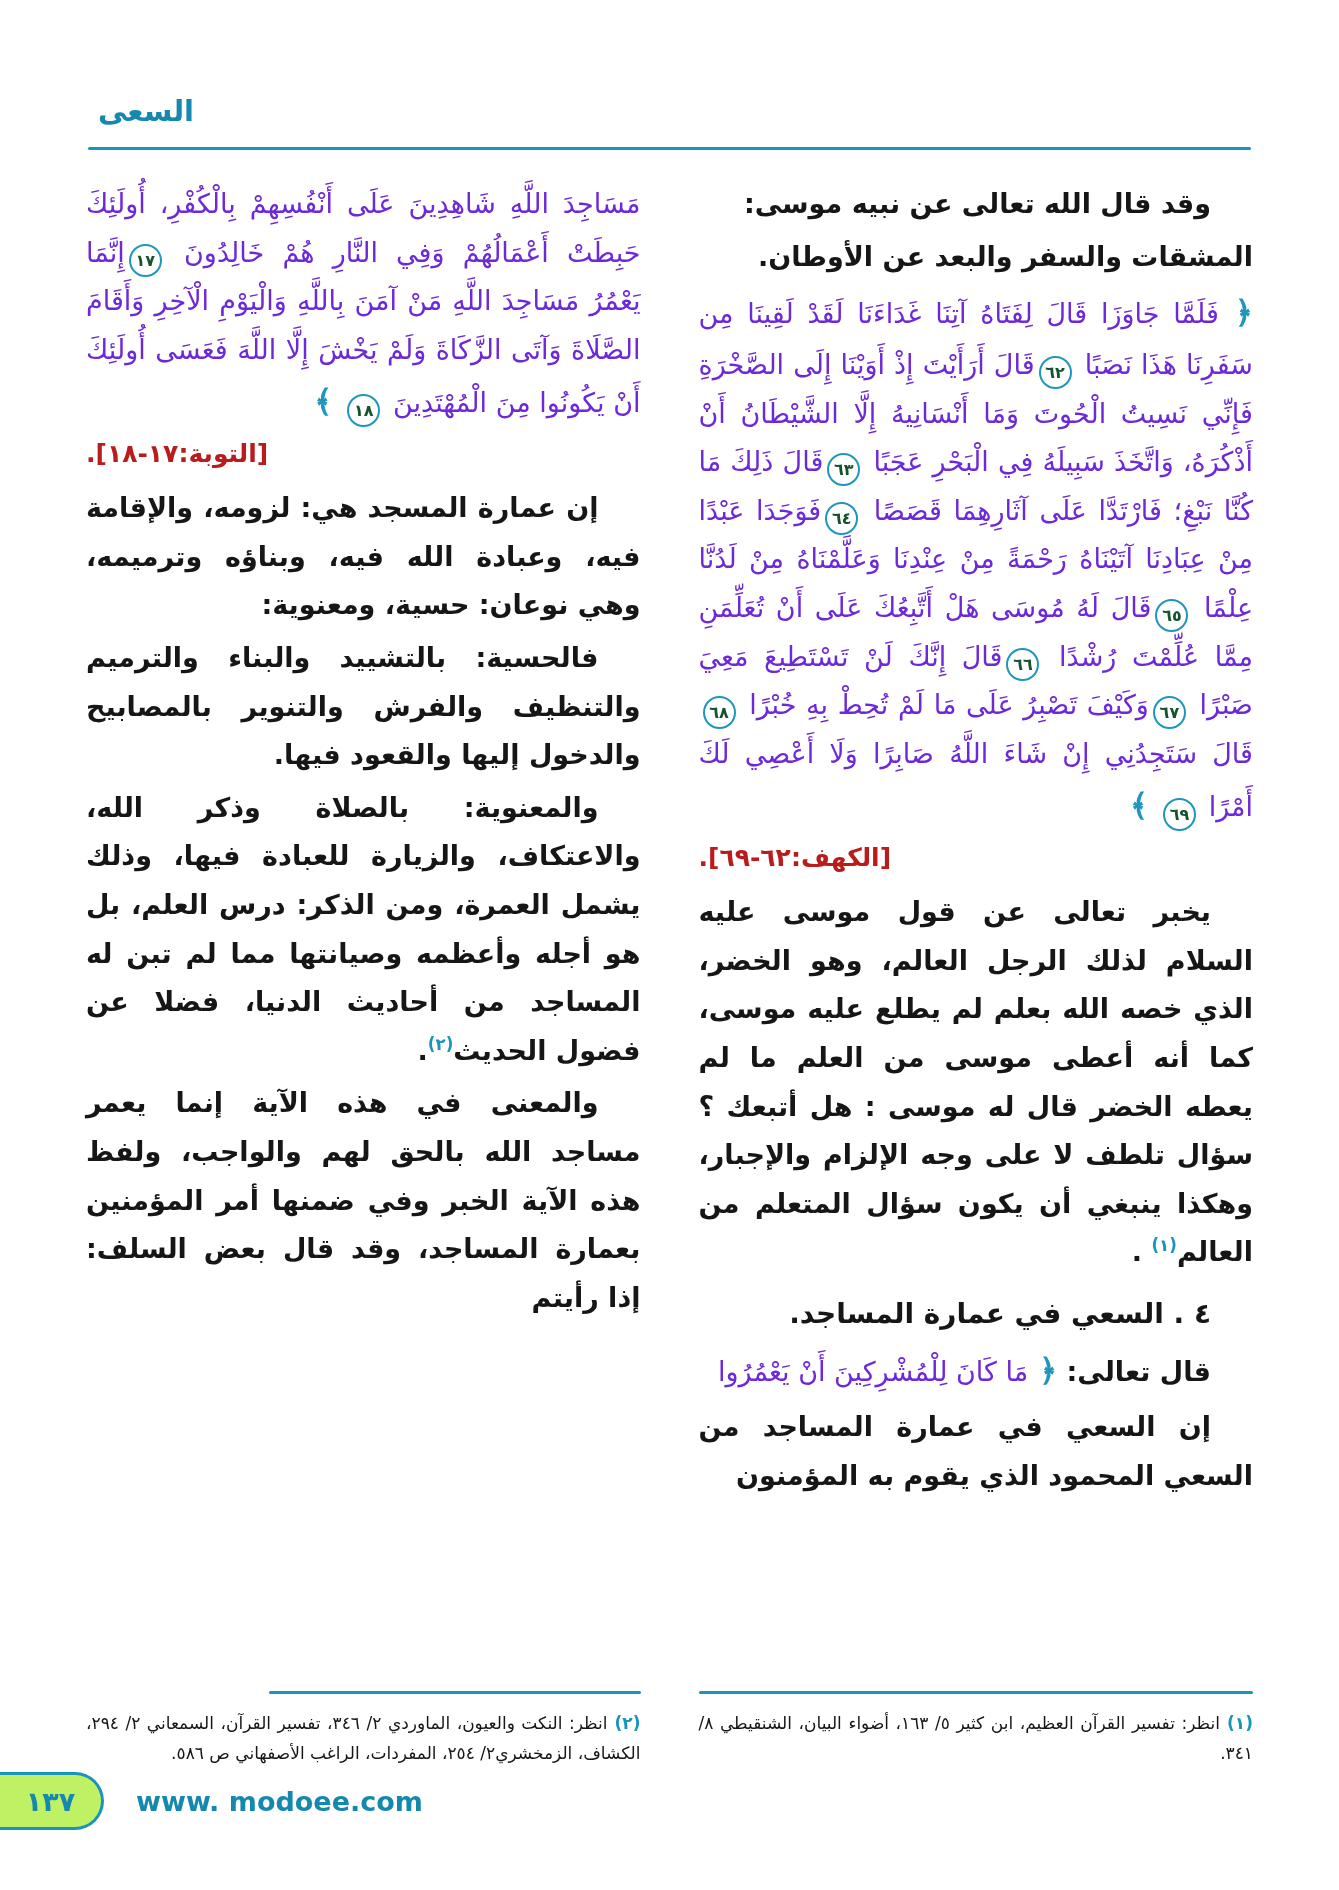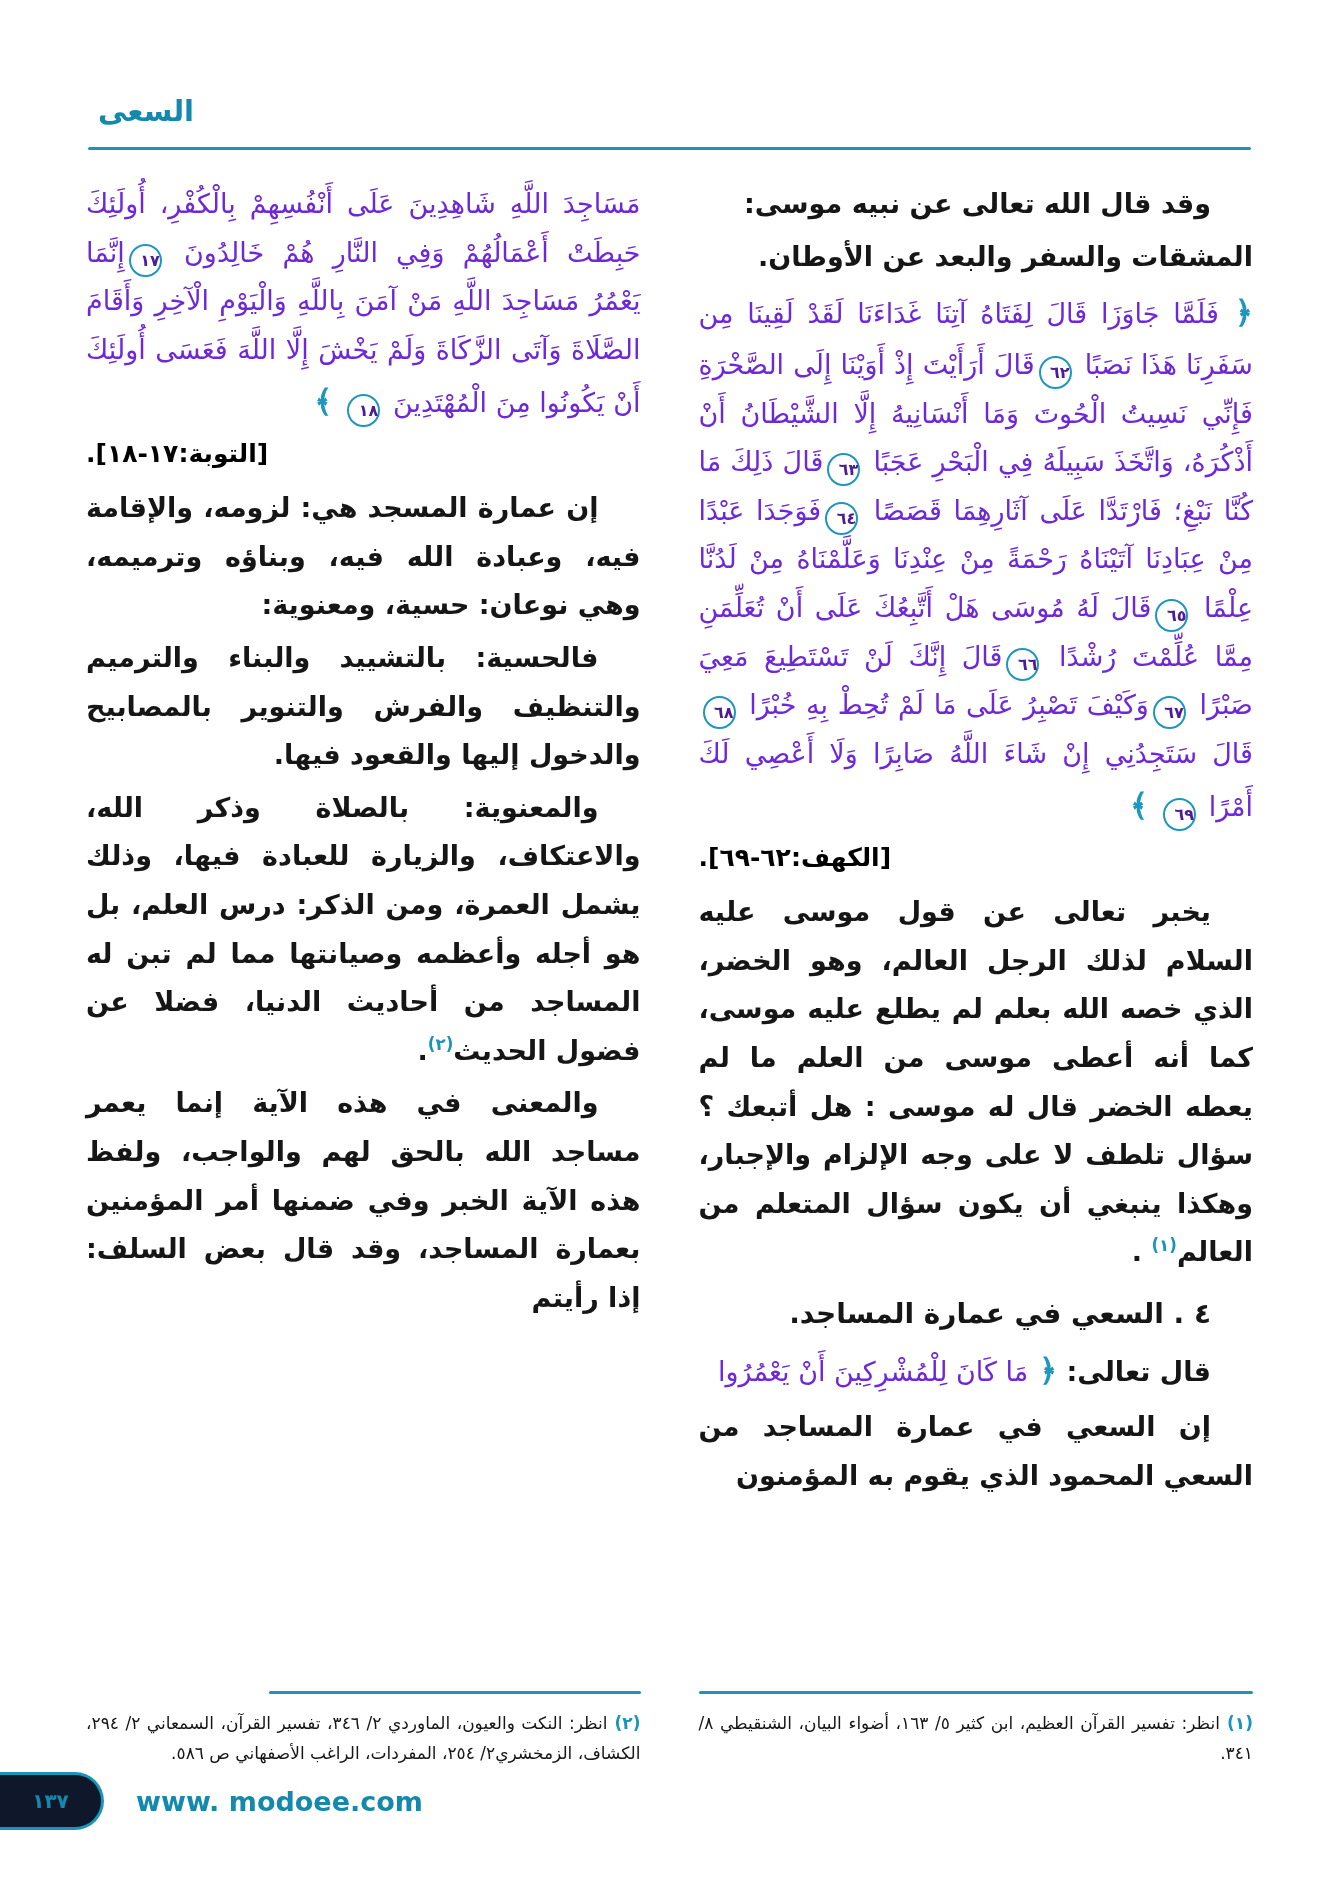--- a/index.html
+++ b/index.html
@@ -36,47 +36,47 @@
   .quran-block {
     font-size:27px; line-height:1.8; text-align:justify;
     color:#1f96bc; text-indent:0; margin-bottom:2px;
   }
   .quran-inline { color:#1f96bc; font-weight:normal; }
   .q-bracket { font-size:1.15em; font-weight:bold; color:#1f96bc; }
   .q-text { color:#6d28d9; }
   .ayah-badge {
     display:inline-block; width:33px; height:33px; line-height:29px;
     border:2px solid #1f96bc; border-radius:50%;
-    text-align:right; font-size:16px; font-weight:bold; color:#4c1d95;
+    text-align:center; font-size:16px; font-weight:bold; color:#14532d;
     vertical-align:-4px; margin:0 4px; text-indent:0;
   }
   .quran-ref {
-    font-size:25px; font-weight:bold; color:#000000;
+    font-size:25px; font-weight:bold; color:#b91c1c;
     text-align:left; margin:2px 0 10px; line-height:1.6;
   }
 
   .fn-marker {
     color:#1b94ba; font-size:0.62em; vertical-align:super; font-weight:bold;
   }
 
   .fn-block { margin-top:auto; padding-top:12px; }
   .fn-rule { height:3px; background:#1b94ba; border-radius:2px; margin-bottom:14px; }
   .fn-rule.full { width:100%; }
   .fn-rule.partial { width:67%; }
   .footnote {
     font-size:17px; line-height:1.78; text-align:justify; font-weight:normal;
   }
   .fn-marker-lead { color:#1b94ba; font-weight:bold; }
 
   .page-number-badge {
     position:absolute; left:0; top:1772px; width:104px; height:58px;
     border:3px solid #1b94ba; border-left:none;
     border-radius:0 30px 30px 0;
-    background:#0f172a; color:#1588ae;
-    font-size:20px; font-weight:bold;
+    background:#bef264; color:#1588ae;
+    font-size:27px; font-weight:bold;
     display:flex; align-items:center; justify-content:center;
   }
   .website {
     position:absolute; left:136px; top:1786px; direction:ltr;
     color:#1588ae; font-size:27px; font-weight:bold;
   }
 </style>
 </head>
 <body>
 

